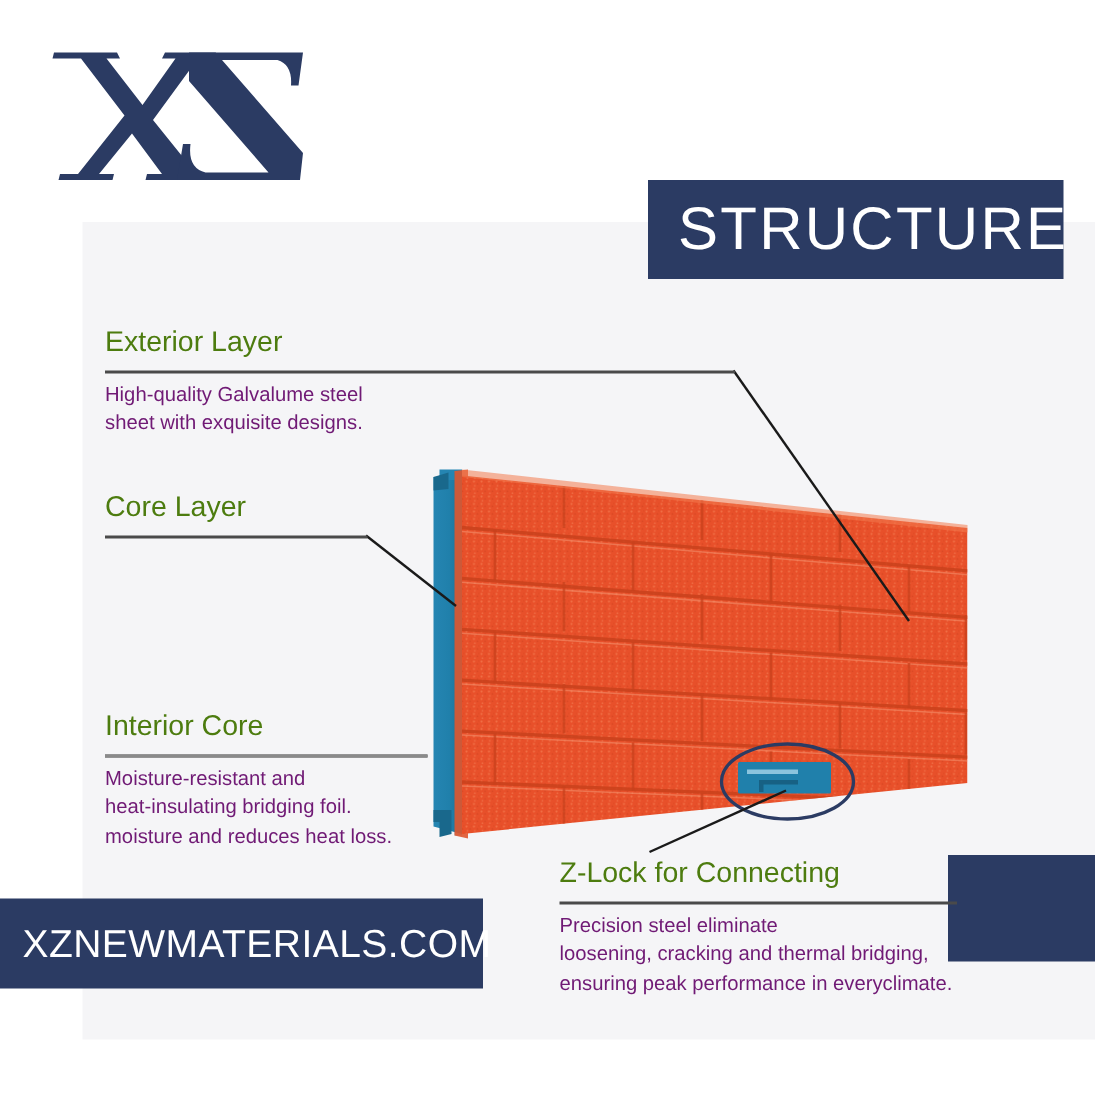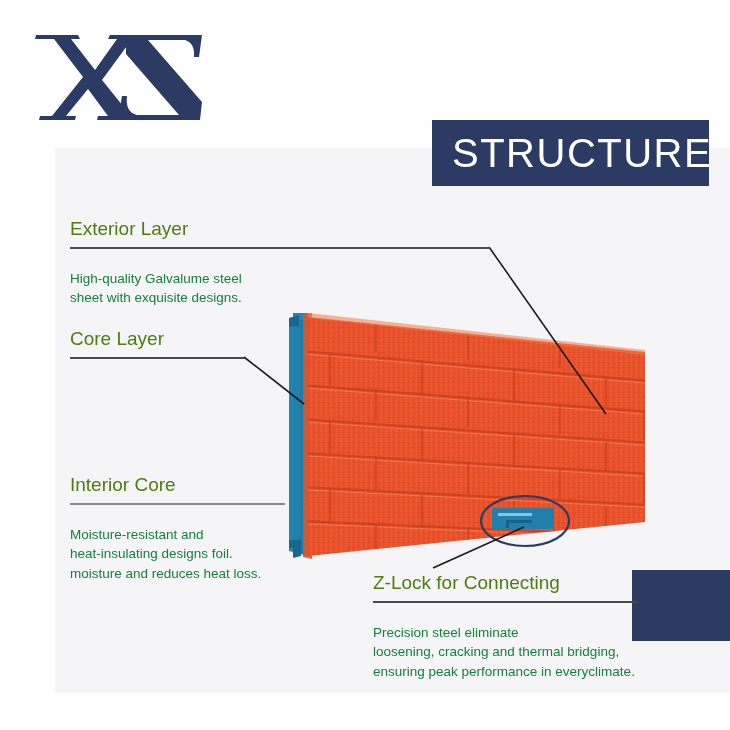--- a/index.html
+++ b/index.html
@@ -53,21 +53,21 @@
   
   .blk{position:absolute;}
   .blk .head{
     font-size:19px;color:#4d7c0f;font-weight:400;line-height:1.1;
     white-space:nowrap;
   }
   .blk .rule{
     height:2px;background:#4a4a4a;margin-top:7px;
   }
   .blk .body{
-    margin-top:20px;font-size:13.5px;color:#15803d;line-height:1.45;
+    margin-top:4px;font-size:13.5px;color:#701a75;line-height:1.45;
   }
   .blk .body div{white-space:nowrap;}
 
   #blk-exterior{left:70px;top:219px;width:420px;}
   #blk-core{left:70px;top:329px;width:175px;}
   #blk-interior{left:70px;top:475px;width:215px;}
   #blk-zlock{left:373px;top:573px;width:265px;}
   #blk-zlock .body div{white-space:nowrap;}
 
   
@@ -90,20 +90,23 @@
       </g>
     </svg>
   </div>
 
   <div class="structure-banner">
     <span class="txt">STRUCTURE</span>
   </div>
 
   <div class="corner-block"></div>
 
+  <div class="site-banner">
+    <span class="txt">XZNEWMATERIALS.COM</span>
+  </div>
 
   <svg id="art" viewBox="0 0 730 730">
     <defs>
 
       <pattern id="speck" width="5" height="5" patternUnits="userSpaceOnUse">
         <rect width="5" height="5" fill="#e8502a"></rect>
         <circle cx="1" cy="1" r="0.7" fill="#f27a4e" opacity="0.75"></circle>
         <circle cx="3.4" cy="2.6" r="0.6" fill="#cf4320" opacity="0.6"></circle>
         <circle cx="1.6" cy="3.9" r="0.55" fill="#f48a60" opacity="0.5"></circle>
         <circle cx="4.2" cy="0.6" r="0.5" fill="#d8491f" opacity="0.55"></circle>
@@ -221,21 +224,21 @@
   <div class="blk" id="blk-core">
     <div class="head">Core Layer</div>
     <div class="rule"></div>
   </div>
 
   <div class="blk" id="blk-interior">
     <div class="head">Interior Core</div>
     <div class="rule"></div>
     <div class="body">
       <div>Moisture-resistant and</div>
-      <div>heat-insulating designs foil.</div>
+      <div>heat-insulating bridging foil.</div>
       <div>moisture and reduces heat loss.</div>
     </div>
   </div>
 
   <div class="blk" id="blk-zlock">
     <div class="head">Z-Lock for Connecting</div>
     <div class="rule"></div>
     <div class="body">
       <div>Precision steel eliminate</div>
       <div>loosening, cracking and thermal bridging,</div>

